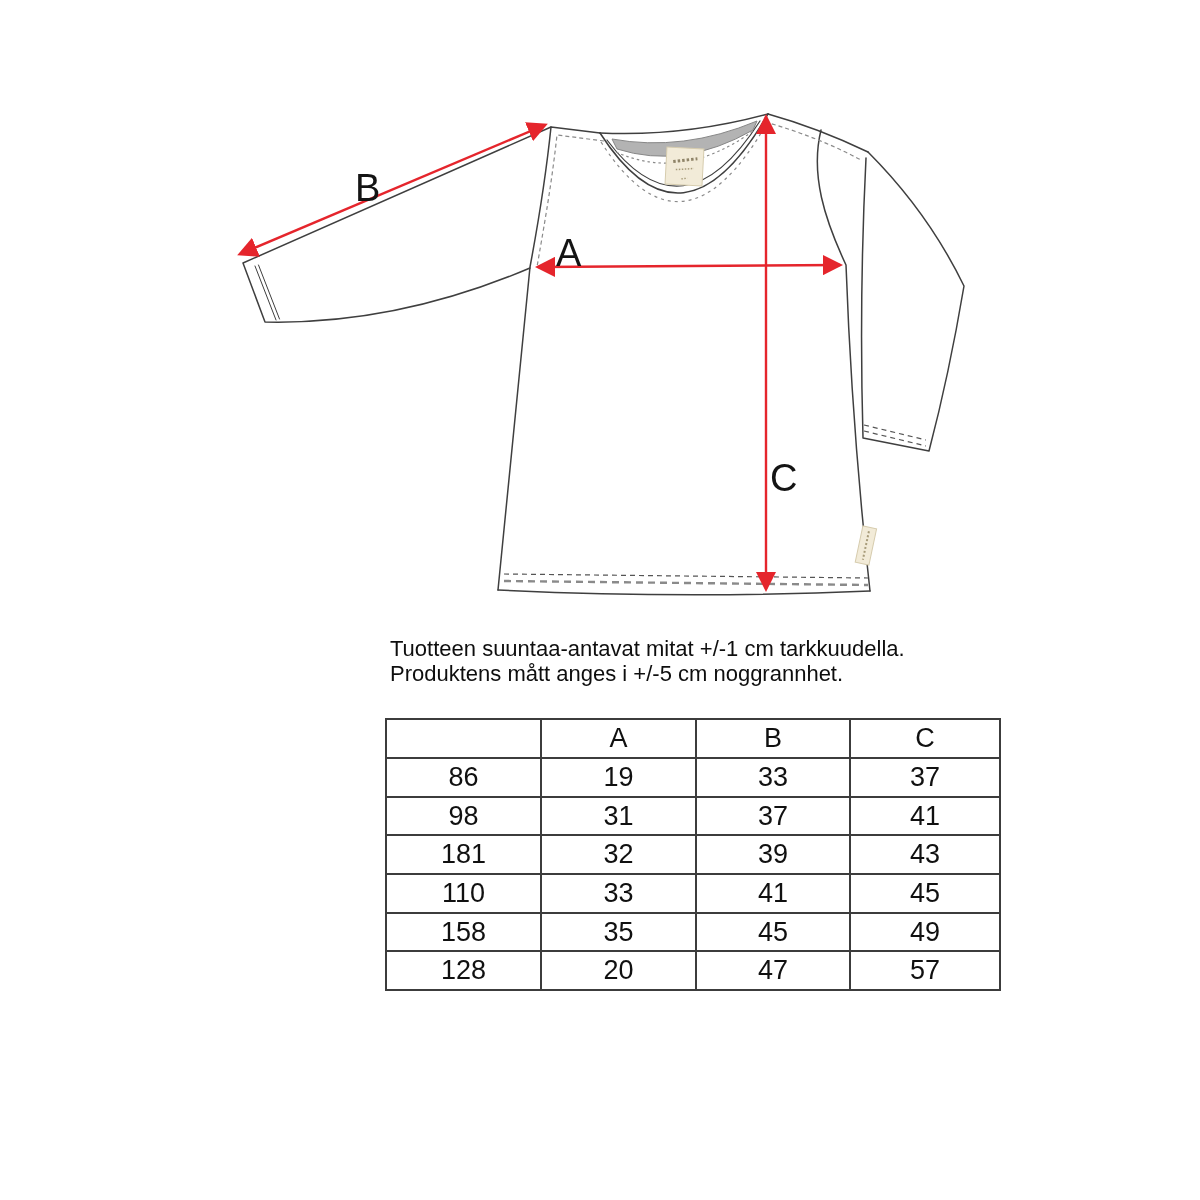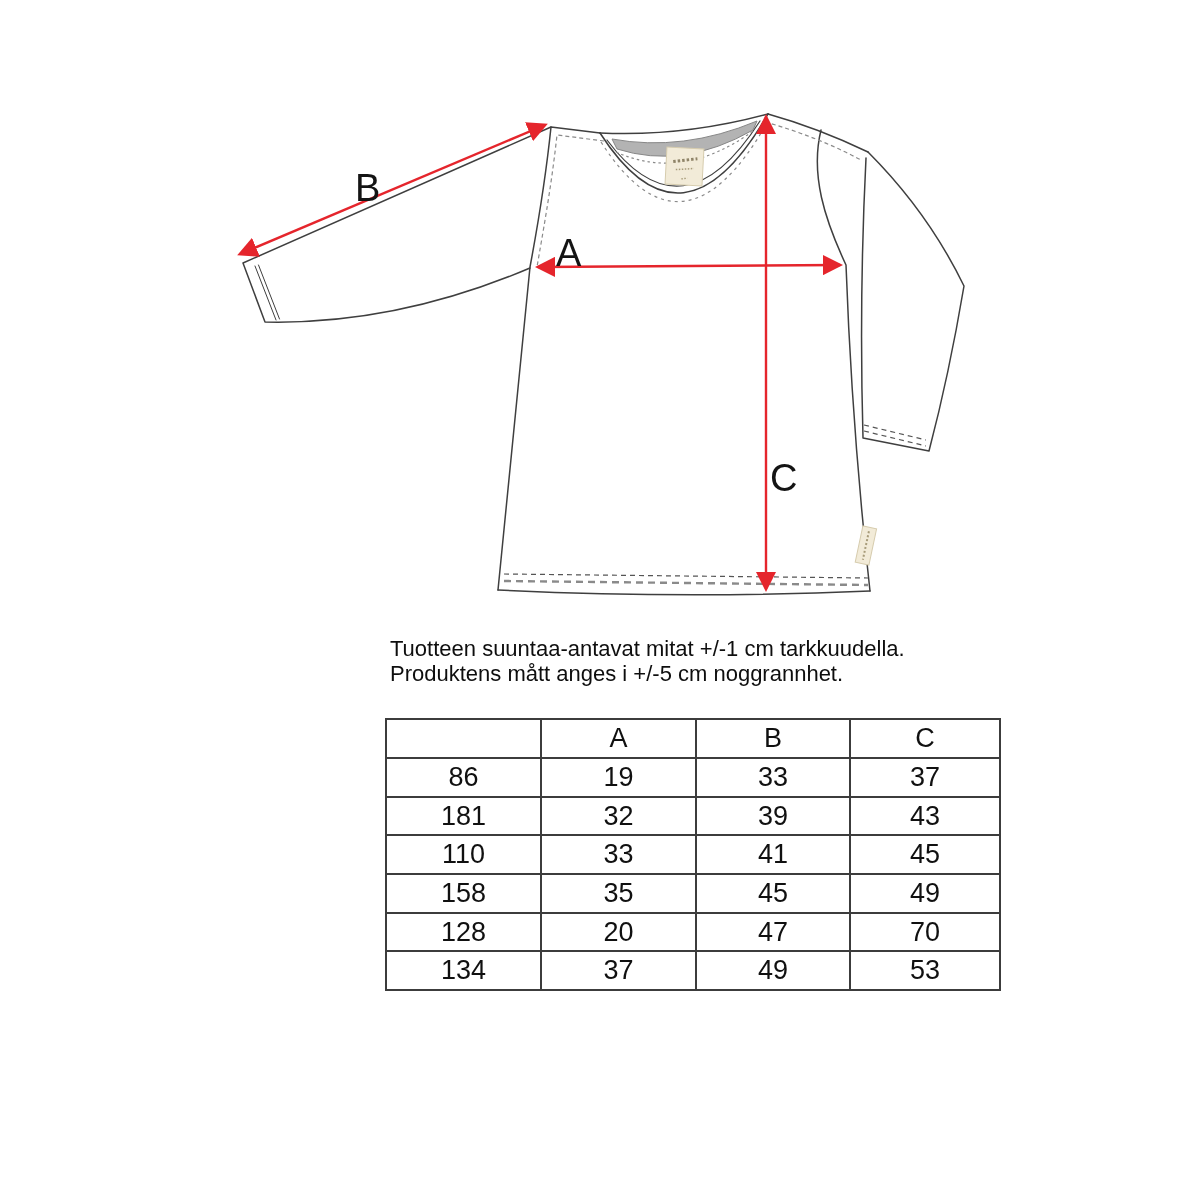--- a/index.html
+++ b/index.html
@@ -117,20 +117,26 @@
       </tr>
     </thead>
     <tbody>
       <tr>
         <td>86</td>
         <td>19</td>
         <td>33</td>
         <td>37</td>
       </tr>
       <tr>
+        <td>98</td>
+        <td>31</td>
+        <td>37</td>
+        <td>41</td>
+      </tr>
+      <tr>
         <td>181</td>
         <td>32</td>
         <td>39</td>
         <td>43</td>
       </tr>
       <tr>
         <td>110</td>
         <td>33</td>
         <td>41</td>
         <td>45</td>
@@ -138,23 +144,17 @@
       <tr>
         <td>158</td>
         <td>35</td>
         <td>45</td>
         <td>49</td>
       </tr>
       <tr>
         <td>128</td>
         <td>20</td>
         <td>47</td>
-        <td>70</td>
-      </tr>
-      <tr>
-        <td>134</td>
-        <td>37</td>
-        <td>49</td>
-        <td>53</td>
+        <td>57</td>
       </tr>
     </tbody>
   </table>
 </div>
 
 </body></html>

